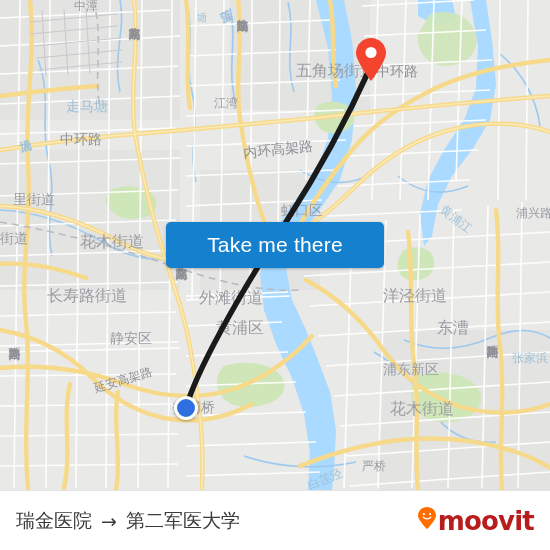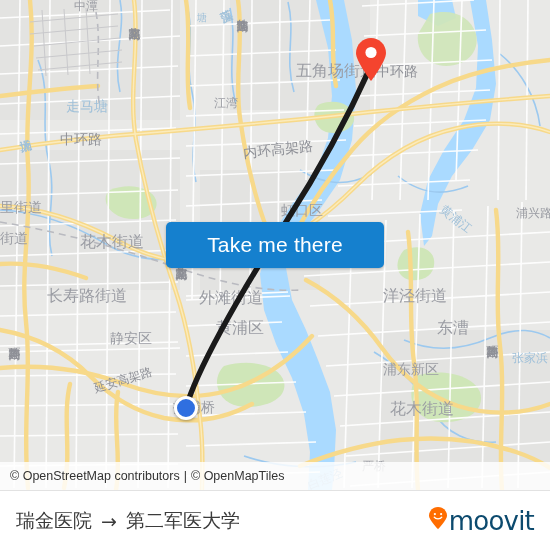--- a/index.html
+++ b/index.html
@@ -148,22 +148,22 @@
     margin: 0 9px;
     font-size: 19px;
     color: #3b3b3b;
   }
   #moovit-logo {
     display: flex;
     align-items: center;
   }
   #moovit-wordmark {
     font-size: 26px;
-    font-weight: normal;
-    color: #0c4a6e;
+    font-weight: bold;
+    color: #b91c1c;
     letter-spacing: -0.8px;
     font-family: "DejaVu Sans", "Liberation Sans", sans-serif;
   }
   #moovit-pin { margin-right: 1px; }
 </style>
 </head>
 <body>
 
 <div id="app">
 
@@ -369,21 +369,21 @@
         <div class="maplabel tiny vert water" style="left: 196px; top: 4px;">塘</div>
         <div class="maplabel sml vert" style="left: 128px; top: 18px;">南北高架路</div>
         <div class="maplabel sml vert" style="left: 236px; top: 10px;">逸仙高架路</div>
         <div class="maplabel big district" style="left: 296px; top: 63px;">五角场街道</div>
         <div class="maplabel mid" style="left: 376px; top: 64px;">中环路</div>
         <div class="maplabel mid water" style="left: 66px; top: 99px;">走马塘</div>
         <div class="maplabel sml district" style="left: 214px; top: 97px;">江湾</div>
         <div class="maplabel sml vert water" style="left: 15px; top: 131px; transform: rotate(-15deg);">大场浦</div>
         <div class="maplabel mid" style="left: 60px; top: 132px;">中环路</div>
         <div class="maplabel mid" style="left: 243px; top: 142px; transform: rotate(-6deg);">内环高架路</div>
-        <div class="maplabel mid district" style="left: 0px; top: 200px;">里街道</div>
+        <div class="maplabel mid district" style="left: 0px; top: 192px; padding-left: 13px;">里街道</div>
         <div class="maplabel mid district" style="left: 281px; top: 203px;">虹口区</div>
         <div class="maplabel mid district" style="left: 0px; top: 232px; font-family: Liberation Mono, monospace;">街道</div>
         <div class="maplabel big district" style="left: 80px; top: 234px;">花木街道</div>
         <div class="maplabel sml water" style="left: 438px; top: 213px; transform: rotate(38deg);">黄浦江</div>
         <div class="maplabel sml district" style="left: 516px; top: 207px;">浦兴路街道</div>
         <div class="maplabel sml vert" style="left: 175px; top: 258px;">南北高架路</div>
         <div class="maplabel big district" style="left: 199px; top: 290px;">外滩街道</div>
         <div class="maplabel big district" style="left: 47px; top: 288px;">长寿路街道</div>
         <div class="maplabel big district" style="left: 383px; top: 288px;">洋泾街道</div>
         <div class="maplabel big district" style="left: 216px; top: 320px;">黄浦区</div>
@@ -409,25 +409,20 @@
 
     <div id="dest-marker">
       <svg viewBox="0 0 32 44" width="32" height="44">
         <path d="M16,43 C16,43 31,23.5 31,15 C31,6.7 24.3,0 16,0 C7.7,0 1,6.7 1,15 C1,23.5 16,43 16,43 Z" fill="#f4442e"></path>
         <circle cx="16" cy="14.5" r="5.6" fill="#ffffff"></circle>
       </svg>
     </div>
 
     <button id="take-me-there">Take me there</button>
 
-    <div id="attribution">
-      <span>© OpenStreetMap contributors</span>
-      <span class="attr-sep">|</span>
-      <span>© OpenMapTiles</span>
-    </div>
   </div>
 
   <div id="footer">
     <div id="route-summary">
       <span>瑞金医院</span>
       <span id="route-arrow">→</span>
       <span>第二军医大学</span>
     </div>
     <div id="moovit-logo">
       <span id="moovit-pin">

